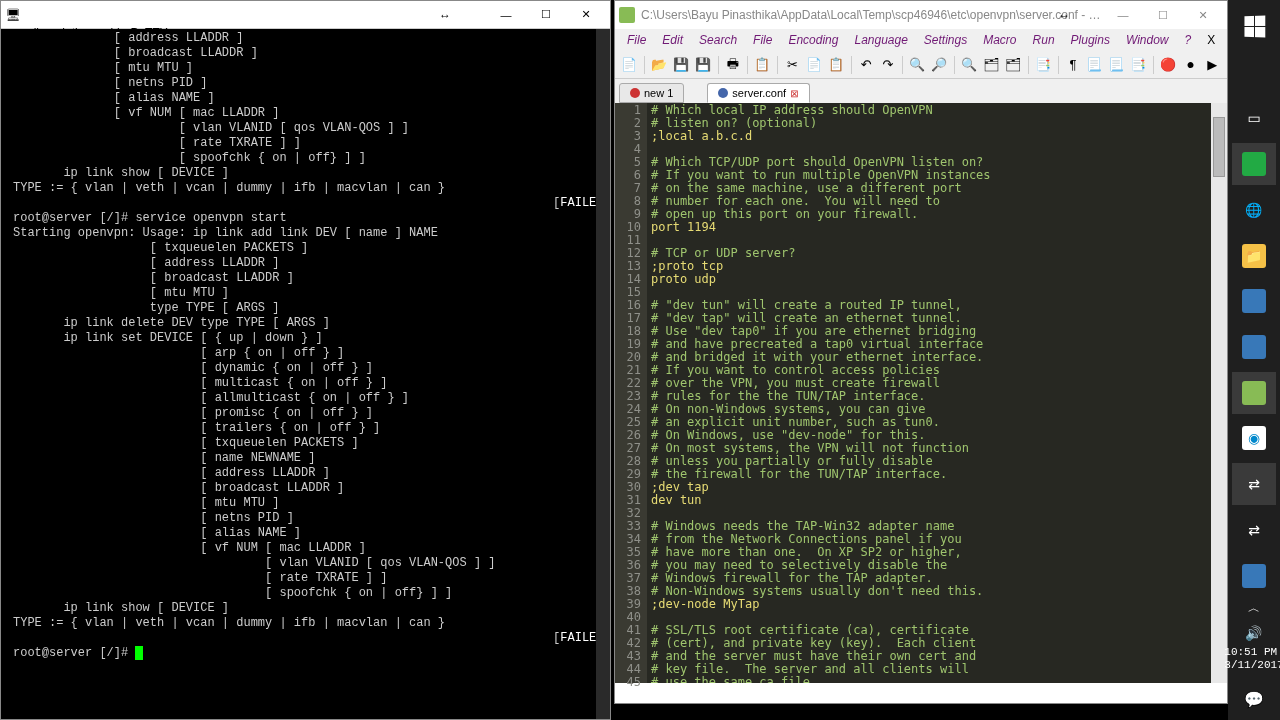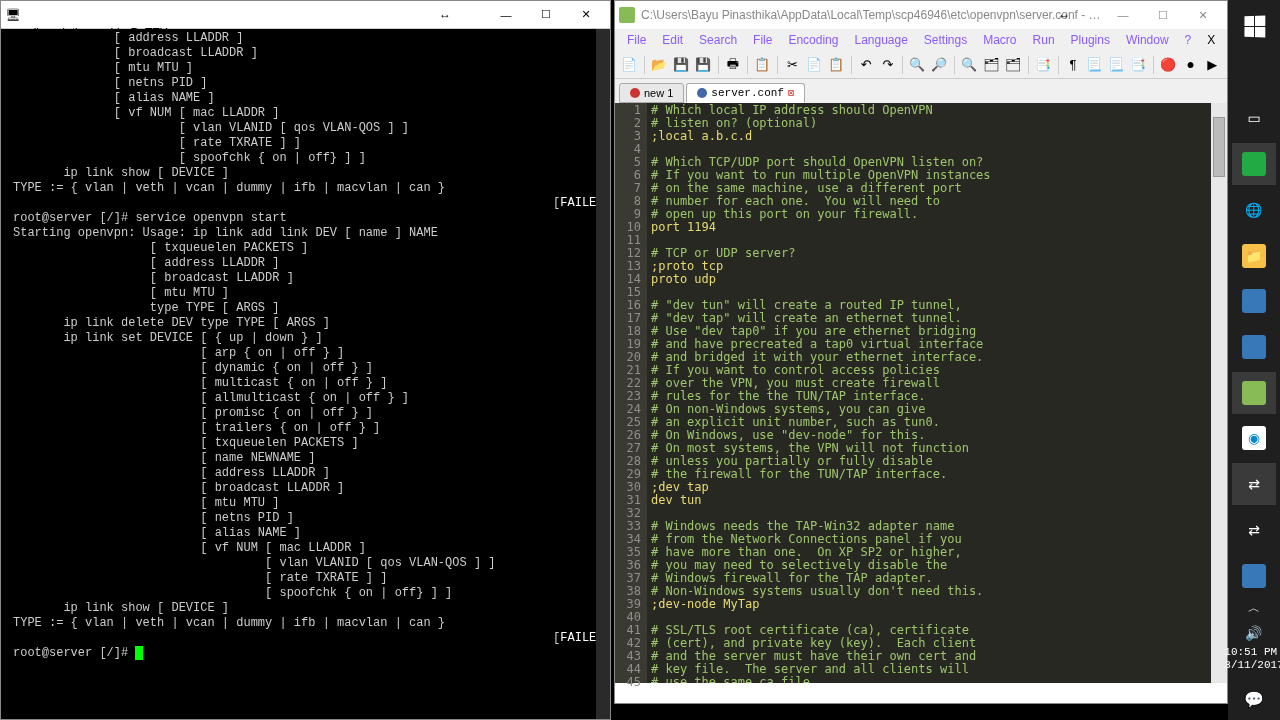--- a/index.html
+++ b/index.html
@@ -16,28 +16,28 @@
 .putty-term .failed { color: #ffffff; }
 .putty-term .cursor { background: #0f0; display: inline-block; width: 8px; height: 14px; vertical-align: middle; }
 .scrollbar-r { position: absolute; right: 0; top: 28px; width: 14px; bottom: 0; background: #2a2a2a; }
 
 
 .npp { position: absolute; left: 614px; top: 0; width: 614px; height: 704px; background: #fff; border: 1px solid #888; }
 .npp-titlebar { height: 28px; background: #fff; display: flex; align-items: center; padding: 0 4px; }
 .npp-icon { width: 16px; height: 16px; margin-right: 6px; background: #8b5; border-radius: 2px; }
 .npp-title { flex: 1; font-size: 12px; color: #888; overflow: hidden; text-overflow: ellipsis; white-space: nowrap; }
 .npp-menu { height: 22px; background: #f0f0f0; display: flex; align-items: center; padding: 0 4px; font-size: 12px; }
-.npp-menu-item { padding: 2px 8px; color: #8b5cf6; }
+.npp-menu-item { padding: 2px 8px; color: #701a75; font-style: italic; }
 .npp-menu-x { margin-left: auto; padding: 2px 8px; }
 .npp-toolbar { height: 28px; background: #f0f0f0; display: flex; align-items: center; padding: 0 4px; gap: 1px; border-bottom: 1px solid #ccc; }
 .tb-btn { width: 22px; height: 22px; display: flex; align-items: center; justify-content: center; font-size: 13px; border: 1px solid transparent; }
 .tb-sep { width: 1px; height: 18px; background: #ccc; margin: 0 3px; }
-.npp-tabs { height: 24px; background: #f0f0f0; display: flex; align-items: flex-end; padding: 0 4px; }
+.npp-tabs { height: 24px; background: #f0f0f0; display: flex; align-items: flex-end; padding: 0 4px; gap: 21px; }
 .tab { padding: 3px 10px; border: 1px solid #aaa; background: #e8e8e8; margin-right: 2px; font-size: 11px; border-top-left-radius: 3px; border-top-right-radius: 3px; display: flex; align-items: center; gap: 4px; }
-.tab.active { background: #fff; border-bottom: 1px solid #fff; font-family: Liberation Mono, monospace; }
+.tab.active { background: #fff; border-bottom: 1px solid #fff; }
 .tab .dot { width: 10px; height: 10px; border-radius: 50%; background: #c33; }
 .tab.active .dot { background: #46a; }
 .tab .x { font-size: 10px; color: #c33; }
 .npp-editor { display: flex; height: calc(100% - 28px - 22px - 28px - 24px - 20px); background: #272822; font-family: Consolas, monospace; font-size: 12px; line-height: 13px; }
 .gutter { background: #3a3a32; color: #8f908a; text-align: right; padding: 1px 6px 1px 4px; user-select: none; min-width: 32px; }
 .code { flex: 1; color: #f8f8f2; padding: 1px 4px; white-space: pre; overflow: hidden; position: relative; }
 .code .comment { color: #9fc56e; }
 .code .stmt { color: #e6db74; }
 .npp-scroll { width: 16px; background: #e8e8e8; position: relative; }
 .npp-scroll-thumb { position: absolute; top: 14px; left: 2px; right: 2px; height: 60px; background: #bbb; border: 1px solid #999; }

